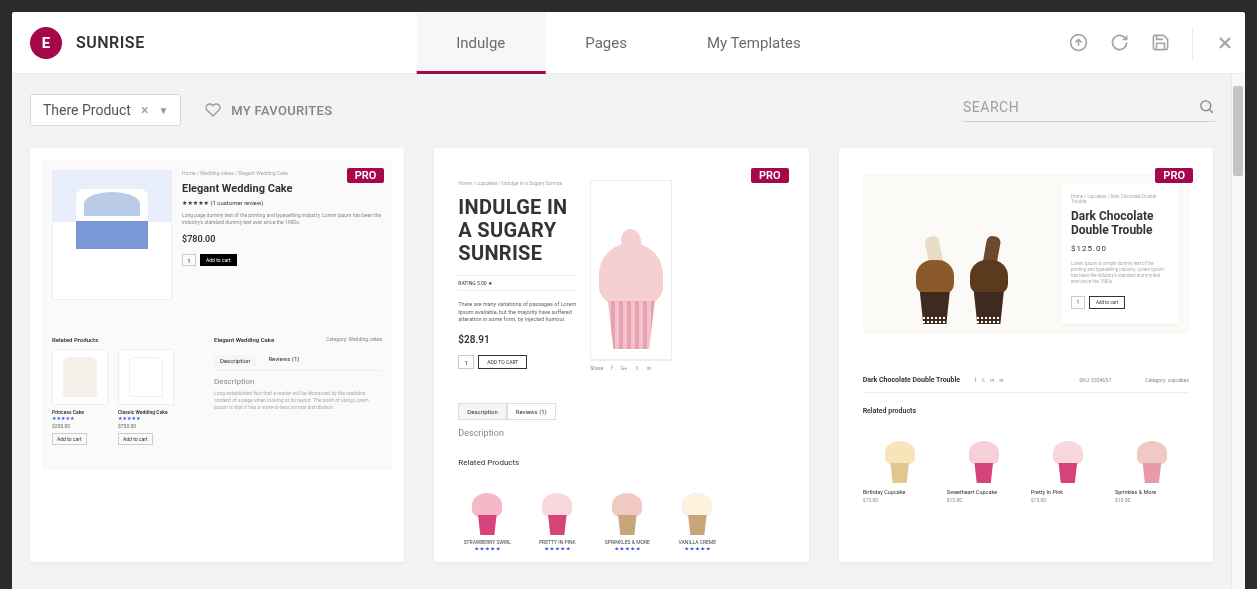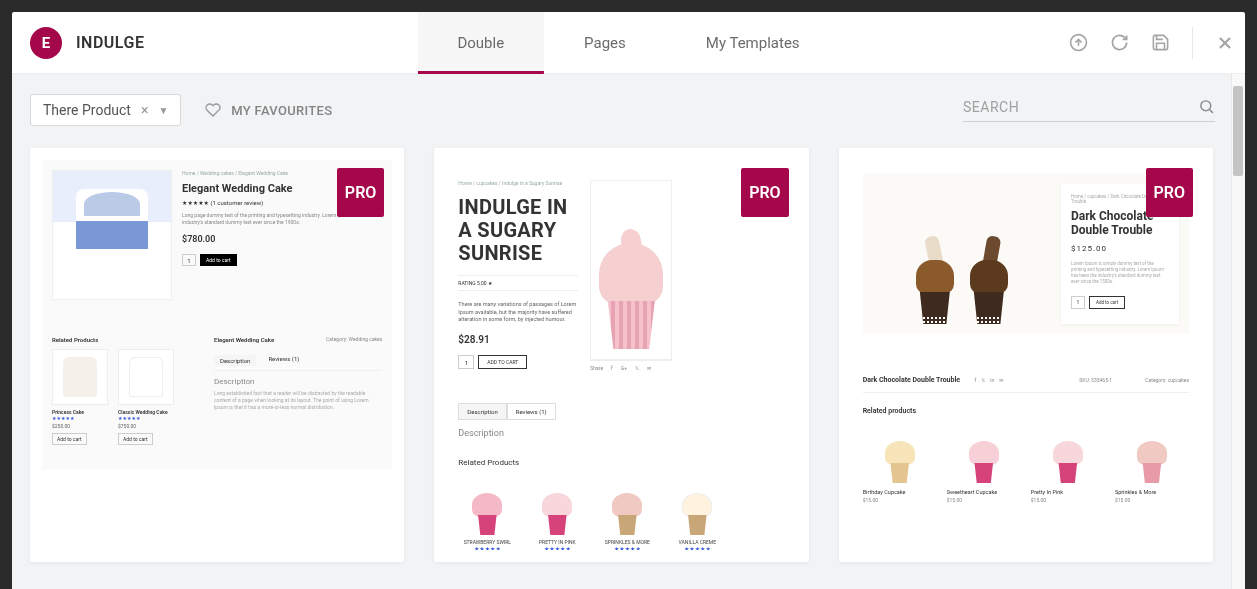--- a/index.html
+++ b/index.html
@@ -21,21 +21,21 @@
     .toolbar { display: flex; align-items: center; margin-bottom: 22px; padding-right: 12px; }
     .filter-select { background: #fff; border: 1px solid #d8d8d8; border-radius: 3px; padding: 7px 12px; display: flex; align-items: center; gap: 10px; font-size: 14px; color: #555; }
     .filter-select .clear { color: #999; font-size: 14px; cursor: pointer; }
     .filter-select .caret { color: #999; font-size: 10px; }
     .favourites { display: flex; align-items: center; gap: 10px; margin-left: 24px; color: #848484; font-size: 13px; font-weight: 500; letter-spacing: 0.3px; cursor: pointer; }
     .search-wrap { margin-left: auto; display: flex; align-items: center; border-bottom: 1px solid #d0d0d0; width: 252px; padding-bottom: 6px; }
     .search-input { border: none; background: transparent; outline: none; font-size: 14px; color: #888; flex: 1; letter-spacing: 0.5px; }
     .search-input::placeholder { color: #a0a0a0; }
     .grid { display: flex; gap: 30px; padding-right: 14px; }
     .card { background: #fff; border-radius: 2px; box-shadow: 0 1px 4px rgba(0,0,0,0.06); padding: 12px; flex: 1; position: relative; }
-    .pro-badge { position: absolute; top: 20px; right: 20px; background: #a4084a; color: #fff; font-size: 16px; font-weight: 600; padding: 15px 8px; border-radius: 2px; z-index: 5; }
+    .pro-badge { position: absolute; top: 20px; right: 20px; background: #a4084a; color: #fff; font-size: 11px; font-weight: 600; padding: 1px 8px; border-radius: 2px; z-index: 5; }
     .thumb { background: #fafafa; position: relative; overflow: hidden; }
     
     .t1 { height: 310px; padding: 10px; display: flex; flex-direction: column; font-size: 7px; color: #333; gap: 20px; }
     .t1-top { display: flex; gap: 10px; }
     .t1-img { width: 120px; height: 130px; background: linear-gradient(#e8eefc 40%, #fff 40%); border: 1px solid #eee; display: flex; align-items: center; justify-content: center; }
     .cake1 { width: 72px; height: 92px; background: linear-gradient(#fff 35%, #7a97d6 35%, #7a97d6 65%, #fff 65%); border-radius: 8px 8px 2px 2px; position: relative; }
     .cake1::before { content:''; position:absolute; top:3px; left:8px; right:8px; height:24px; background:#b9cbe6; border-radius:50% 50% 0 0; }
     .t1-info { flex: 1; }
     .t1-bc { color: #9aa; font-size: 5px; margin-bottom: 6px; }
     .t1-h { font-weight: bold; font-size: 11px; line-height: 1.2; margin-bottom: 4px; }
@@ -120,23 +120,23 @@
     .t3-mini-name { font-size: 5.5px; margin-top: 6px; }
     .t3-mini-prc { font-size: 5px; color: #888; margin-top: 2px; }
     svg { display: block; }
   </style>
 </head>
 <body>
 
 <div class="modal">
   <div class="header">
     <div class="logo">E</div>
-    <div class="title">INDULGE</div>
+    <div class="title">SUNRISE</div>
     <div class="tabs">
-      <div class="tab active">Double</div>
+      <div class="tab active">Indulge</div>
       <div class="tab">Pages</div>
       <div class="tab">My Templates</div>
     </div>
     <div class="header-right">
       <span class="icon-btn">
         <svg width="19" height="19" viewBox="0 0 24 24" fill="none" stroke="#a4a4a4" stroke-width="2">
             <circle cx="12" cy="12" r="10"></circle>
             <path d="M12 16V8M8 12l4-4 4 4"></path>
           </svg>
       </span>

